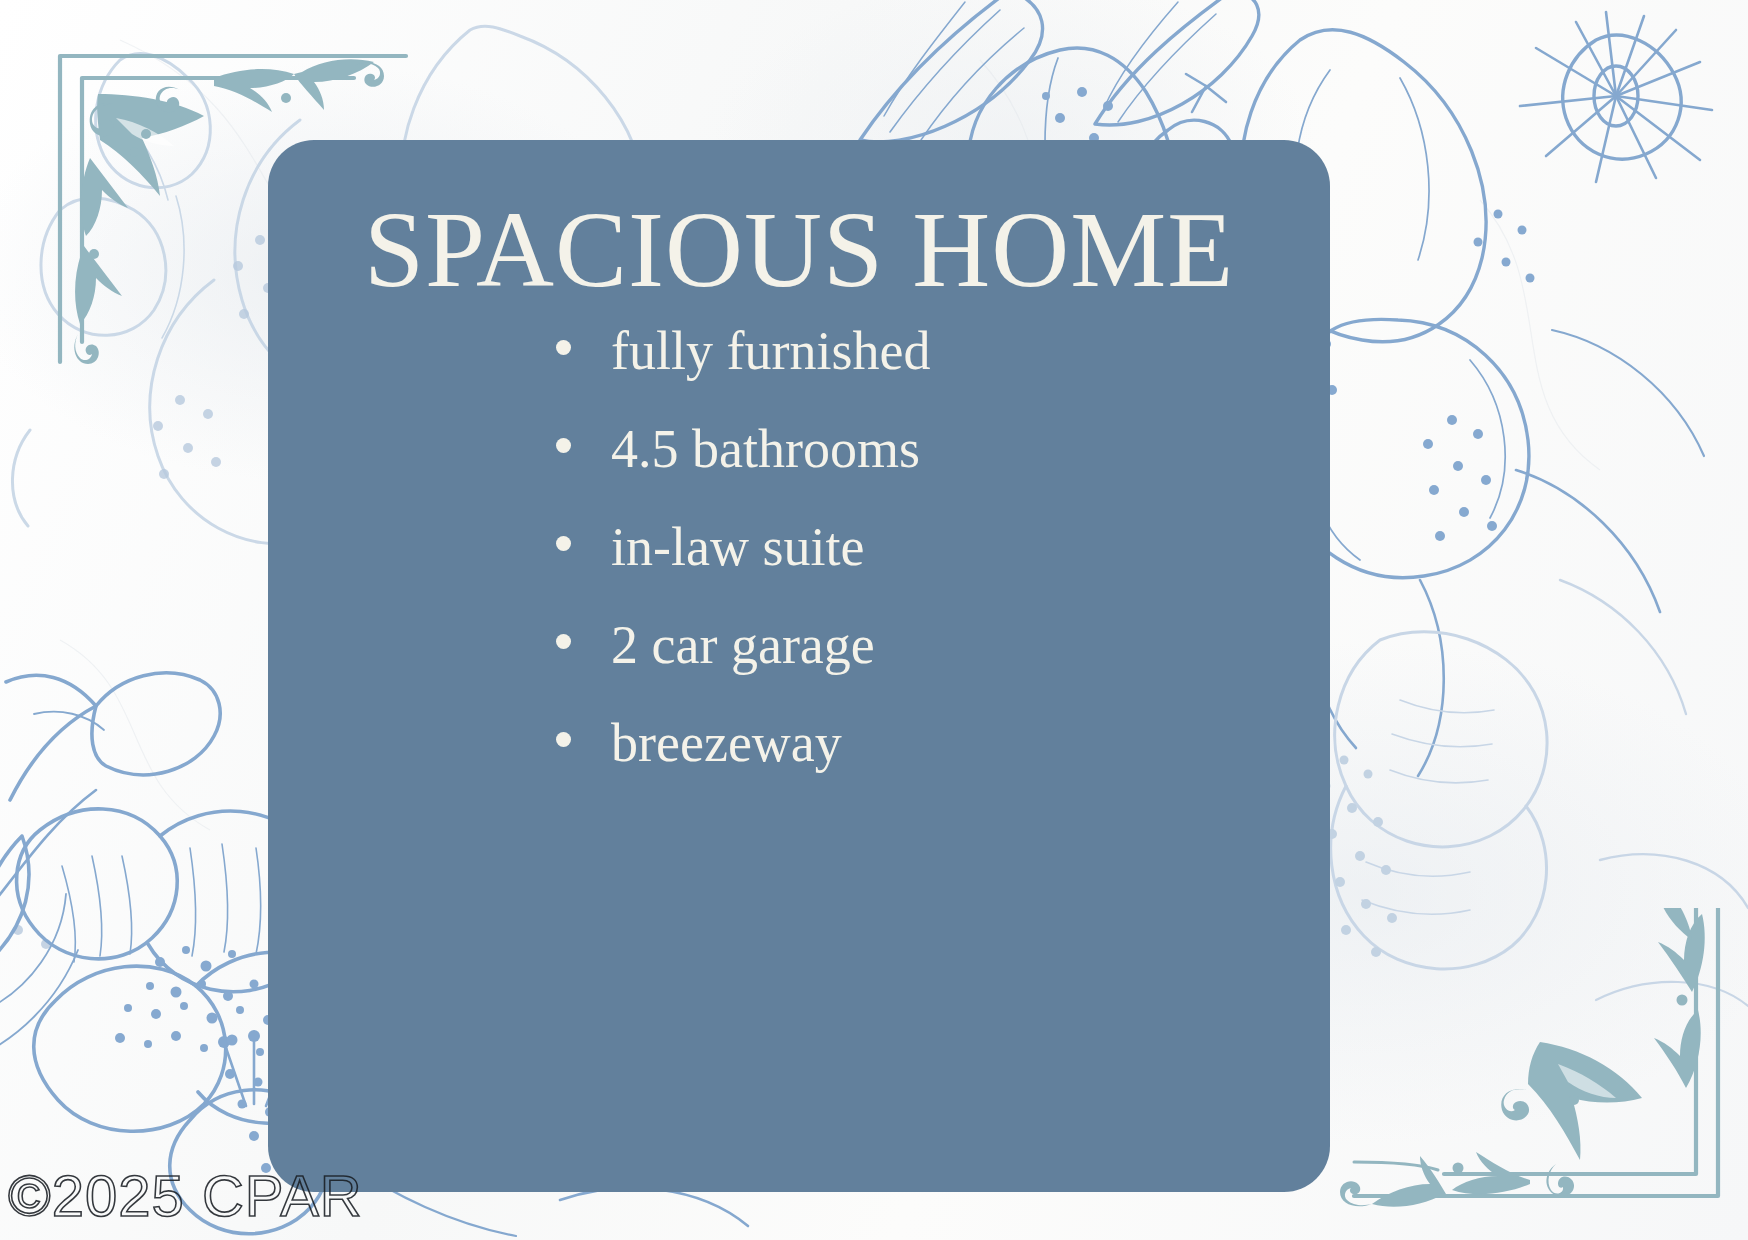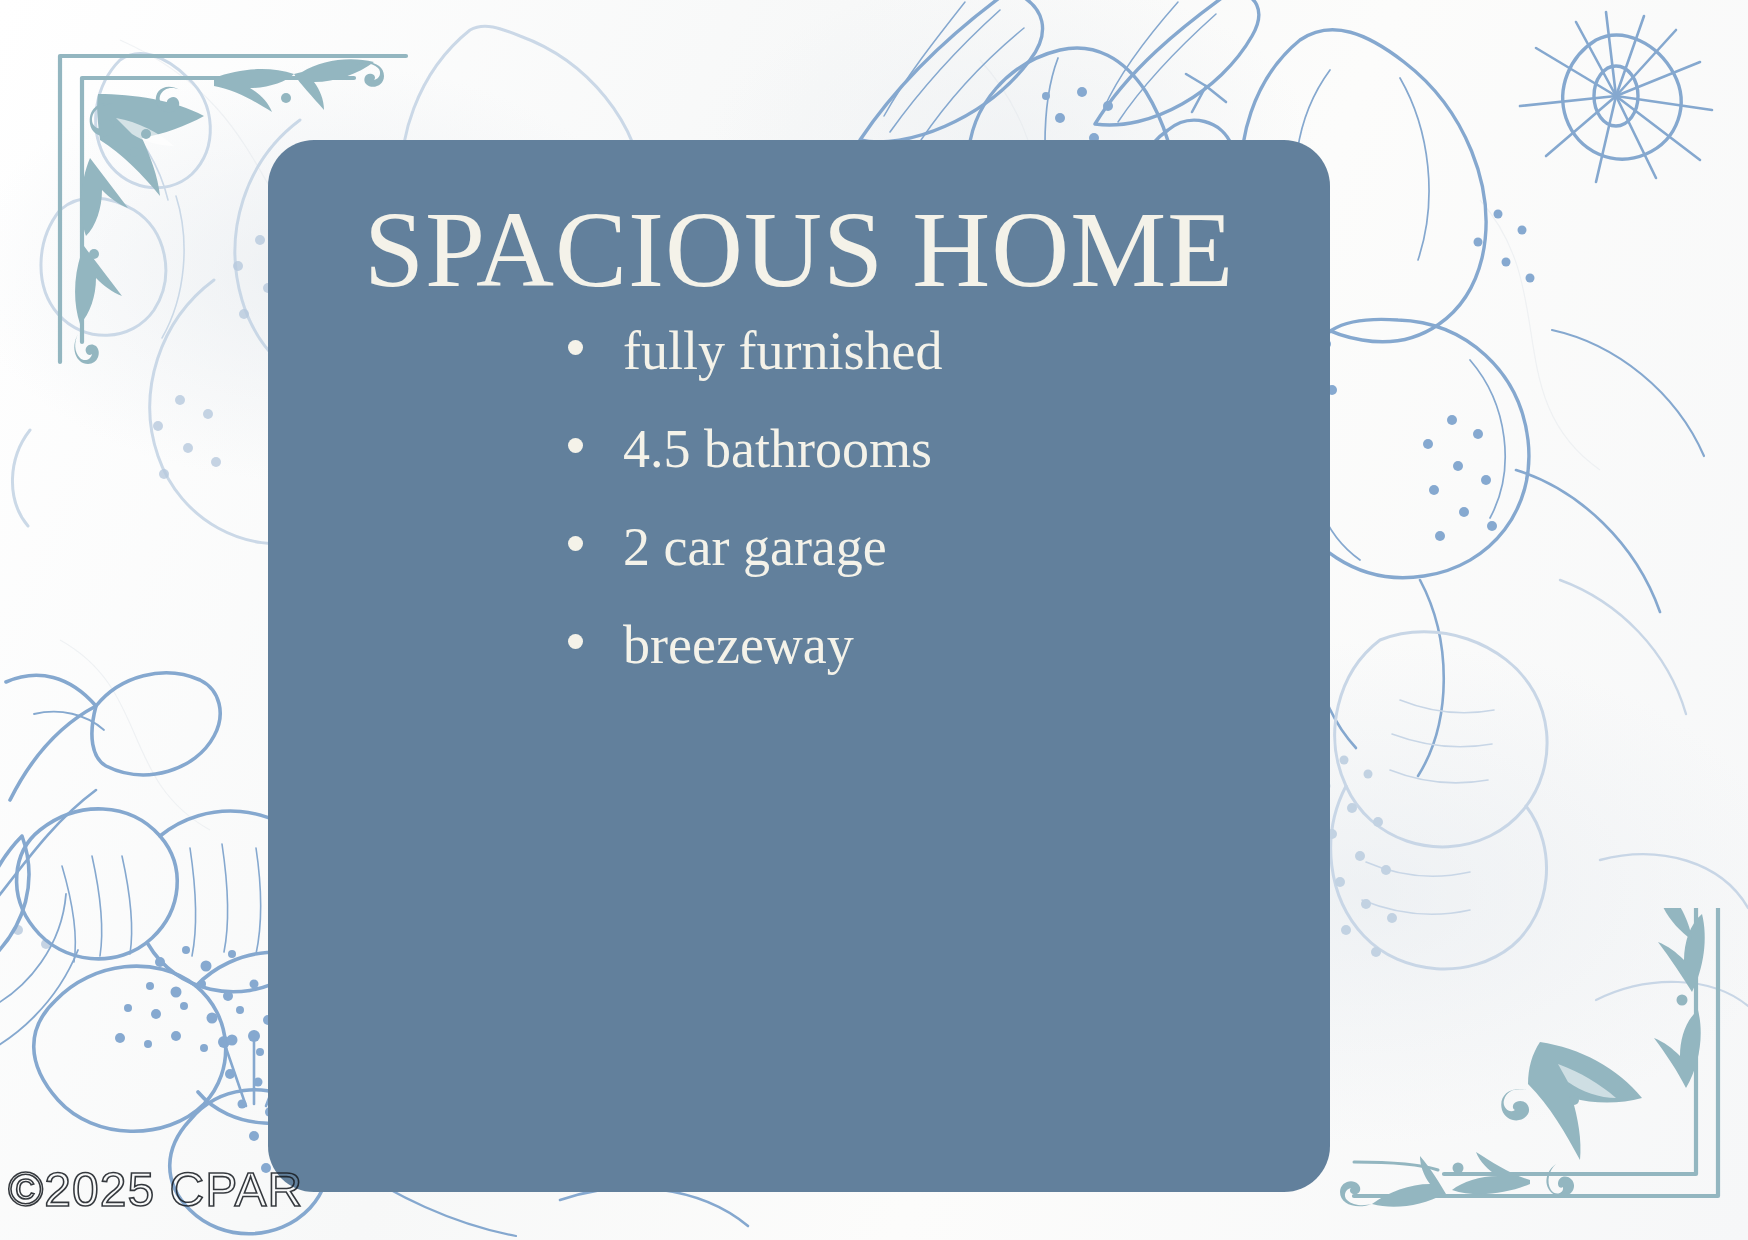--- a/index.html
+++ b/index.html
@@ -58,21 +58,21 @@
     font-size: 108px;
     line-height: 1.04;
     text-align: center;
     letter-spacing: 1px;
     font-weight: 400;
     margin: 0 0 18px 0;
     white-space: nowrap;
   }
   .features {
     list-style: none;
-    margin: 12px;
+    margin: 0;
     padding: 0 0 0 248px;
   }
   .feature-item {
     display: flex;
     align-items: baseline;
     color: #f4f2e9;
     font-size: 54px;
     line-height: 1.0;
     margin: 0 0 44px 0;
   }
@@ -88,21 +88,21 @@
     top: -14px;
   }
   .feature-label { display: inline-block; }
 
   
   .watermark {
     position: absolute;
     left: 8px;
     top: 1162px;
     font-family: "Liberation Sans", sans-serif;
-    font-size: 48px;
+    font-size: 58px;
     letter-spacing: 1px;
     color: transparent;
     -webkit-text-stroke: 1.6px rgba(24,28,34,0.88);
     text-stroke: 1.6px rgba(24,28,34,0.88);
     white-space: nowrap;
     user-select: none;
   }
 </style>
 </head>
 <body>
@@ -536,20 +536,24 @@
       <li class="feature-item">
         <span class="bullet-dot"></span>
         <span class="feature-label">fully furnished</span>
       </li>
       <li class="feature-item">
         <span class="bullet-dot"></span>
         <span class="feature-label">4.5 bathrooms</span>
       </li>
       <li class="feature-item">
         <span class="bullet-dot"></span>
+        <span class="feature-label">in-law suite</span>
+      </li>
+      <li class="feature-item">
+        <span class="bullet-dot"></span>
         <span class="feature-label">2 car garage</span>
       </li>
       <li class="feature-item">
         <span class="bullet-dot"></span>
         <span class="feature-label">breezeway</span>
       </li>
     </ul>
   </div>
 
   <div class="watermark">©2025 CPAR</div>

